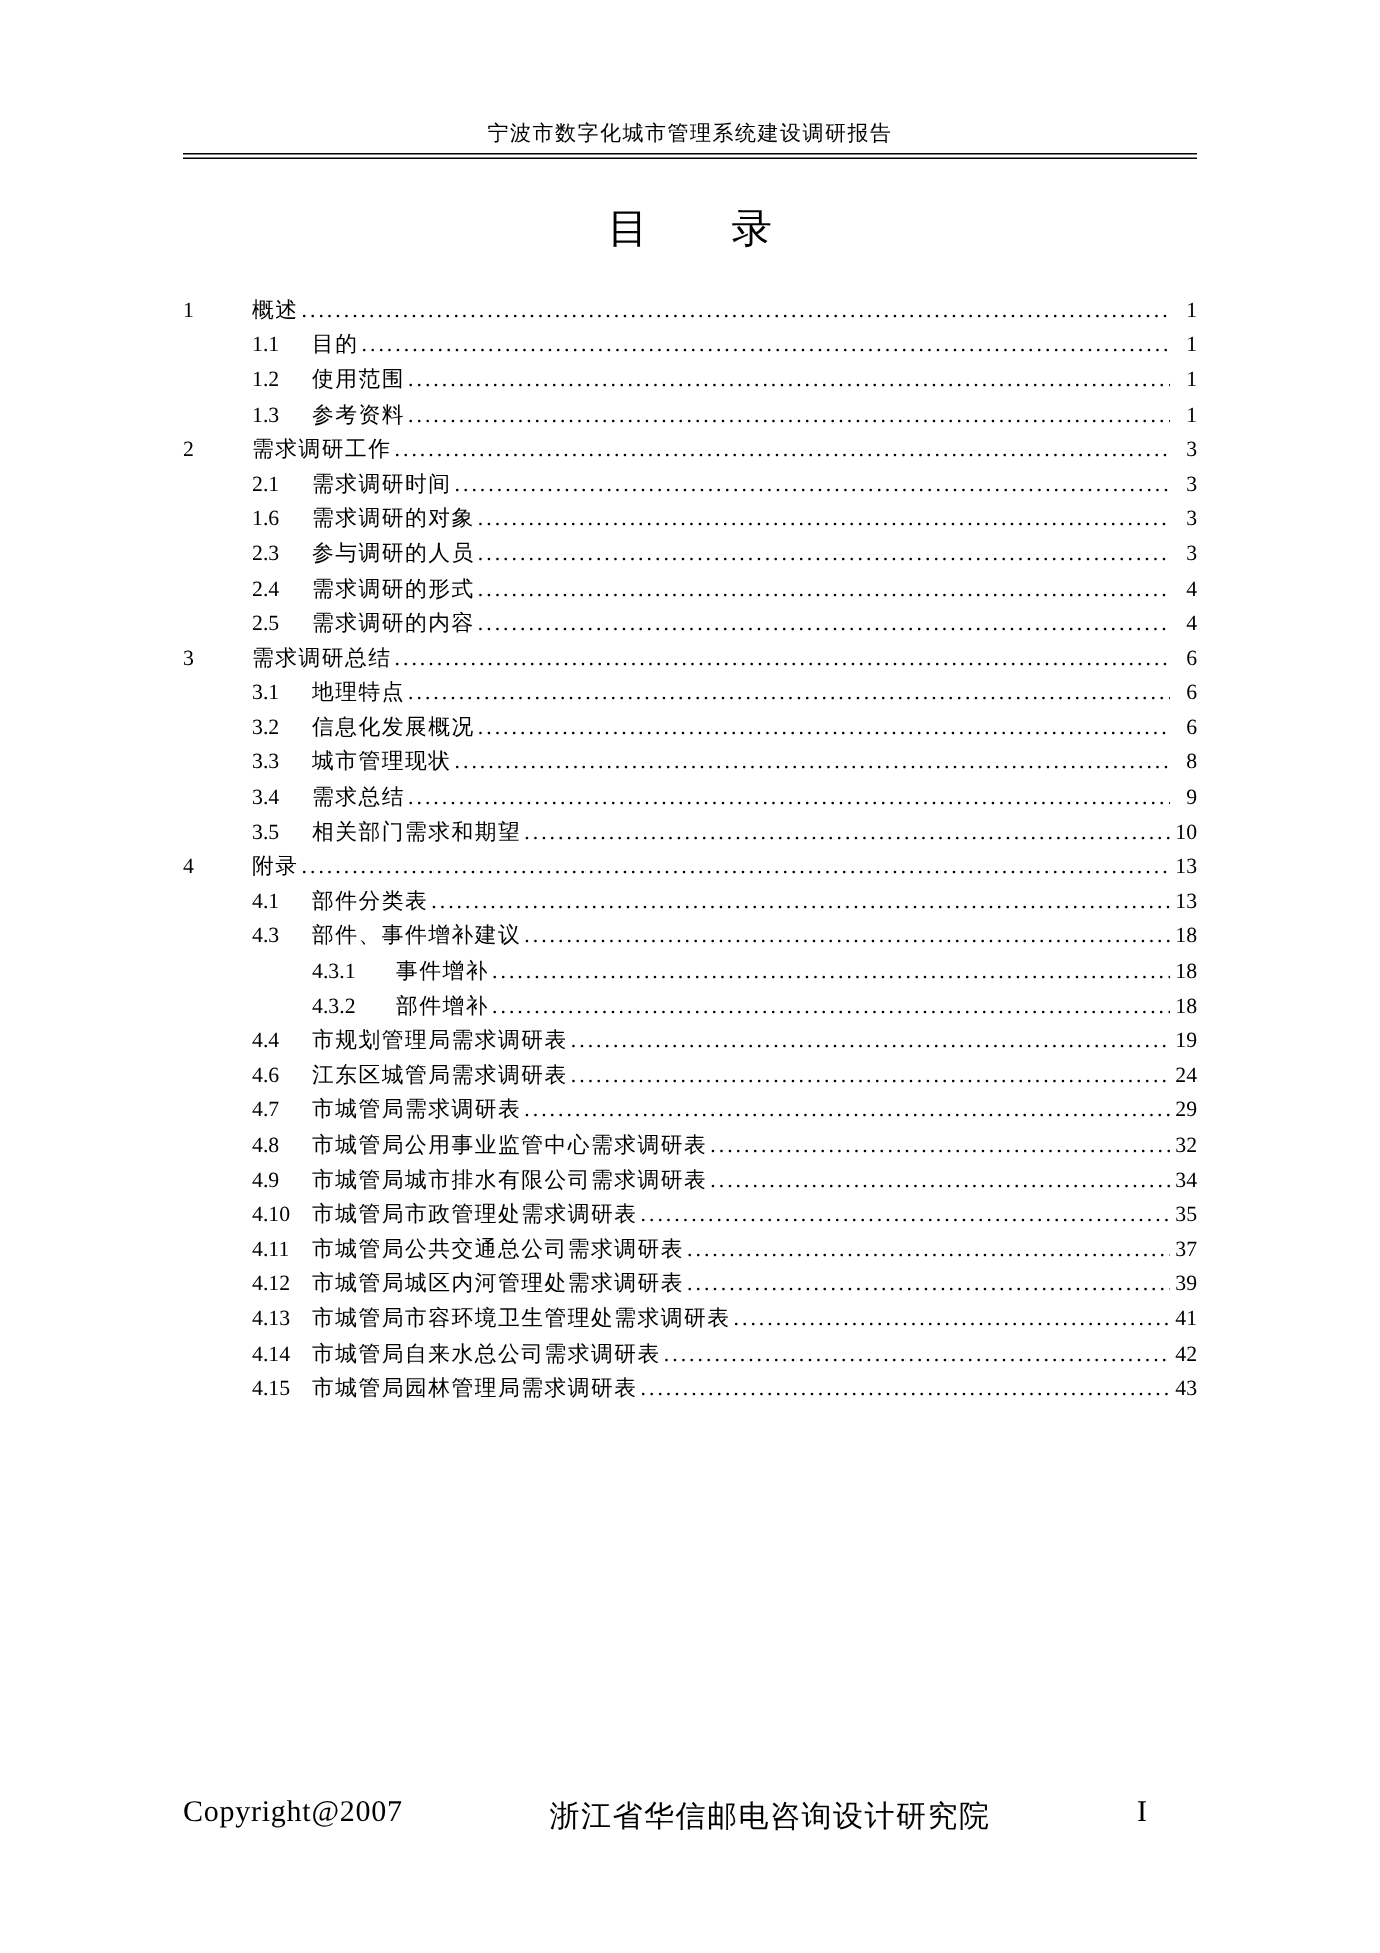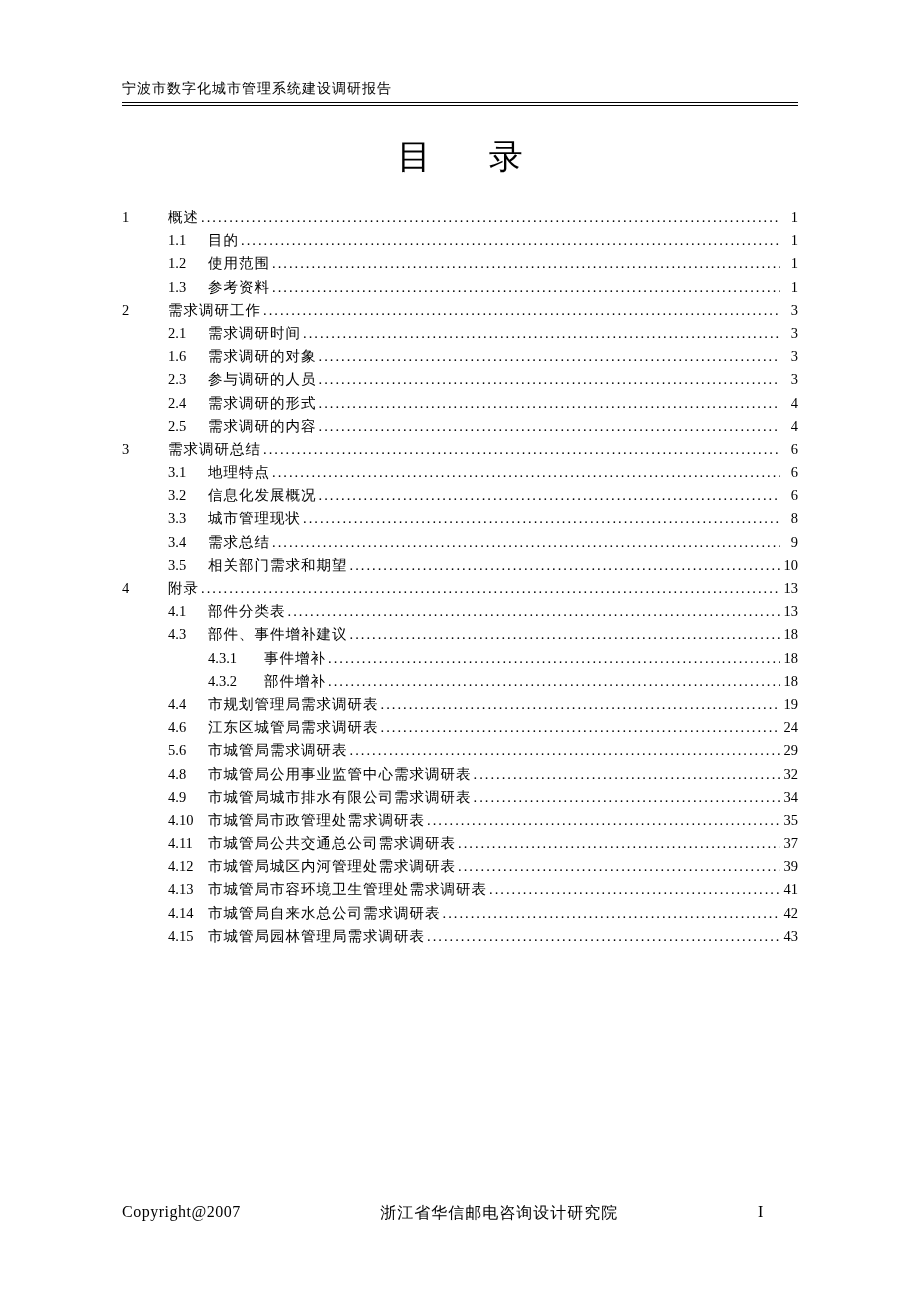--- a/index.html
+++ b/index.html
@@ -8,36 +8,36 @@
       background: #fff;
       width: 920px;
       height: 1302px;
       position: relative;
       color: #000;
     }
     .page {
       padding: 80px 122px 0 122px;
     }
     .header-title {
-      text-align: left;
+      text-align: center;
       font-size: 14px;
       letter-spacing: 1px;
       margin-bottom: 4px;
     }
     .header-line {
       border-bottom: 1px solid #000;
       margin: 0 0 2px 0;
     }
     .header-line2 {
       border-bottom: 1px solid #000;
       margin: 0 0 28px 0;
     }
     .main-title {
       text-align: center;
-      font-size: 34px;
+      font-size: 27px;
       font-weight: normal;
       letter-spacing: 24px;
       font-family: "SimHei", "黑体", sans-serif;
       margin-bottom: 26px;
       padding-left: 24px;
     }
     .toc {
       font-size: 14.5px;
     }
     .toc-row {
@@ -78,21 +78,21 @@
       text-align: right;
       min-width: 18px;
     }
     .footer {
       position: absolute;
       bottom: 78px;
       left: 122px;
       right: 122px;
       display: flex;
       justify-content: space-between;
-      font-size: 16px;
+      font-size: 20px;
     }
     .footer-left { letter-spacing: 0.5px; }
     .footer-center { letter-spacing: 1px; }
     .footer-right { width: 40px; text-align: left; }
   </style>
 </head>
 <body>
 
 <div class="page">
   <div class="header-title">宁波市数字化城市管理系统建设调研报告</div>
@@ -234,21 +234,21 @@
         <span class="toc-dots"></span>
         <span class="toc-page">19</span>
       </div>
       <div class="toc-row">
         <span class="toc-num-l2">4.6</span>
         <span class="toc-label">江东区城管局需求调研表</span>
         <span class="toc-dots"></span>
         <span class="toc-page">24</span>
       </div>
       <div class="toc-row">
-        <span class="toc-num-l2">5.6</span>
+        <span class="toc-num-l2">4.7</span>
         <span class="toc-label">市城管局需求调研表</span>
         <span class="toc-dots"></span>
         <span class="toc-page">29</span>
       </div>
       <div class="toc-row">
         <span class="toc-num-l2">4.8</span>
         <span class="toc-label">市城管局公用事业监管中心需求调研表</span>
         <span class="toc-dots"></span>
         <span class="toc-page">32</span>
       </div>

